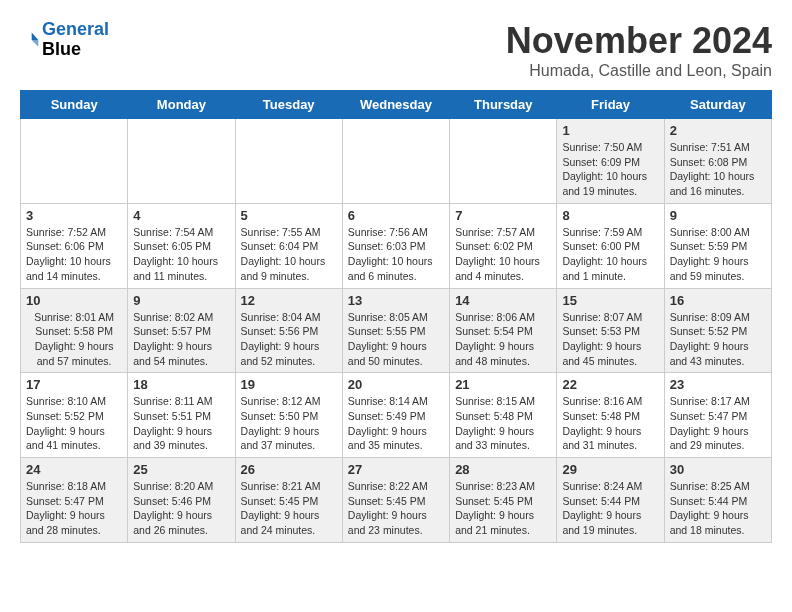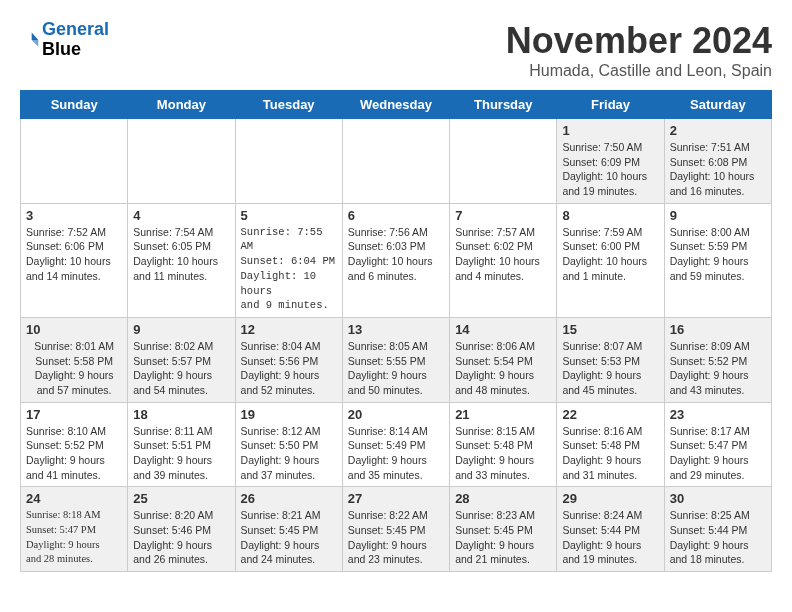--- a/index.html
+++ b/index.html
@@ -155,21 +155,21 @@
         </td>
         <td>
           <span class="day-number">4</span>
           <div class="day-info" style="white-space: pre-line;">Sunrise: 7:54 AM
 Sunset: 6:05 PM
 Daylight: 10 hours
 and 11 minutes.</div>
         </td>
         <td>
           <span class="day-number">5</span>
-          <div class="day-info" style="white-space: pre-line; font-family: Liberation Mono, monospace;">Sunrise: 7:55 AM
+          <div class="day-info" style="white-space: pre-line;">Sunrise: 7:55 AM
 Sunset: 6:04 PM
 Daylight: 10 hours
 and 9 minutes.</div>
         </td>
         <td>
           <span class="day-number">6</span>
           <div class="day-info" style="white-space: pre-line;">Sunrise: 7:56 AM
 Sunset: 6:03 PM
 Daylight: 10 hours
 and 6 minutes.</div>
@@ -294,21 +294,21 @@
           <span class="day-number">23</span>
           <div class="day-info" style="white-space: pre-line;">Sunrise: 8:17 AM
 Sunset: 5:47 PM
 Daylight: 9 hours
 and 29 minutes.</div>
         </td>
       </tr>
       <tr>
         <td>
           <span class="day-number">24</span>
-          <div class="day-info" style="white-space: pre-line; font-family: Liberation Serif, serif;">Sunrise: 8:18 AM
+          <div class="day-info" style="white-space: pre-line;">Sunrise: 8:18 AM
 Sunset: 5:47 PM
 Daylight: 9 hours
 and 28 minutes.</div>
         </td>
         <td>
           <span class="day-number">25</span>
           <div class="day-info" style="white-space: pre-line;">Sunrise: 8:20 AM
 Sunset: 5:46 PM
 Daylight: 9 hours
 and 26 minutes.</div>

